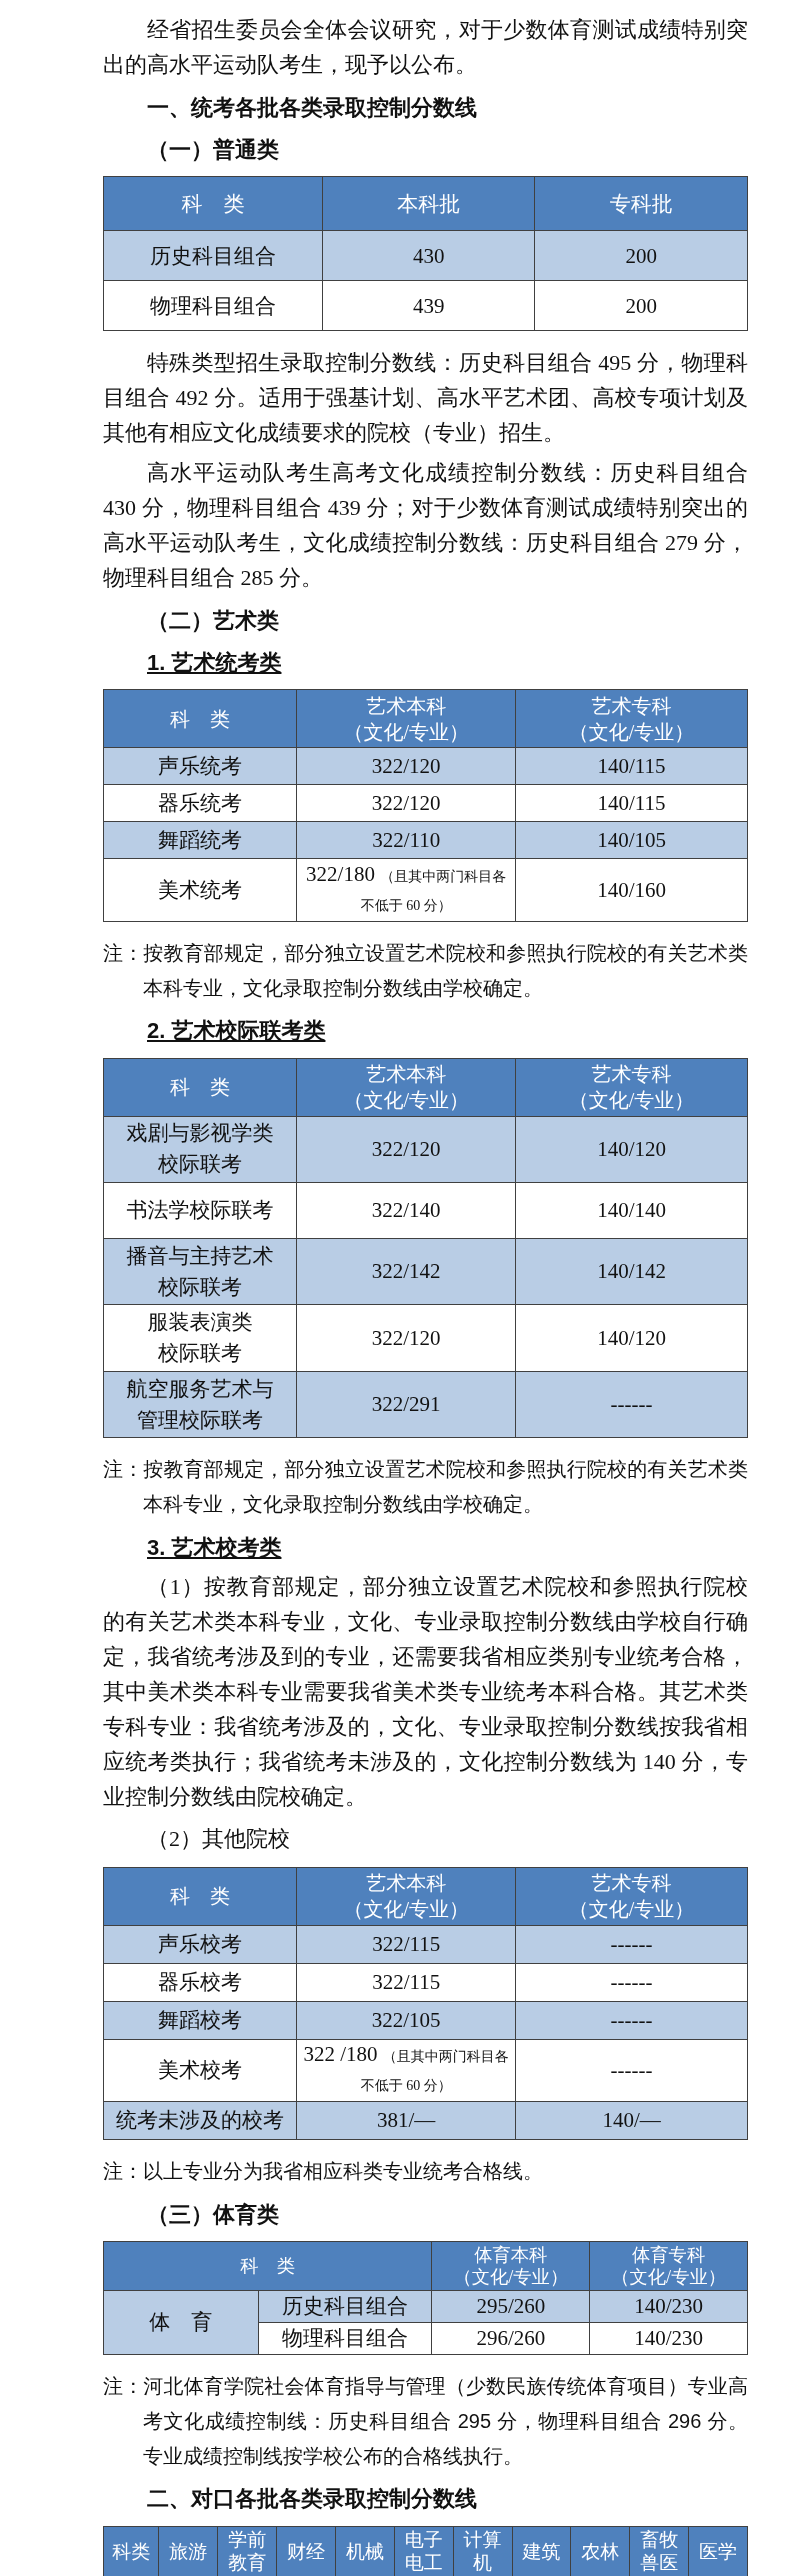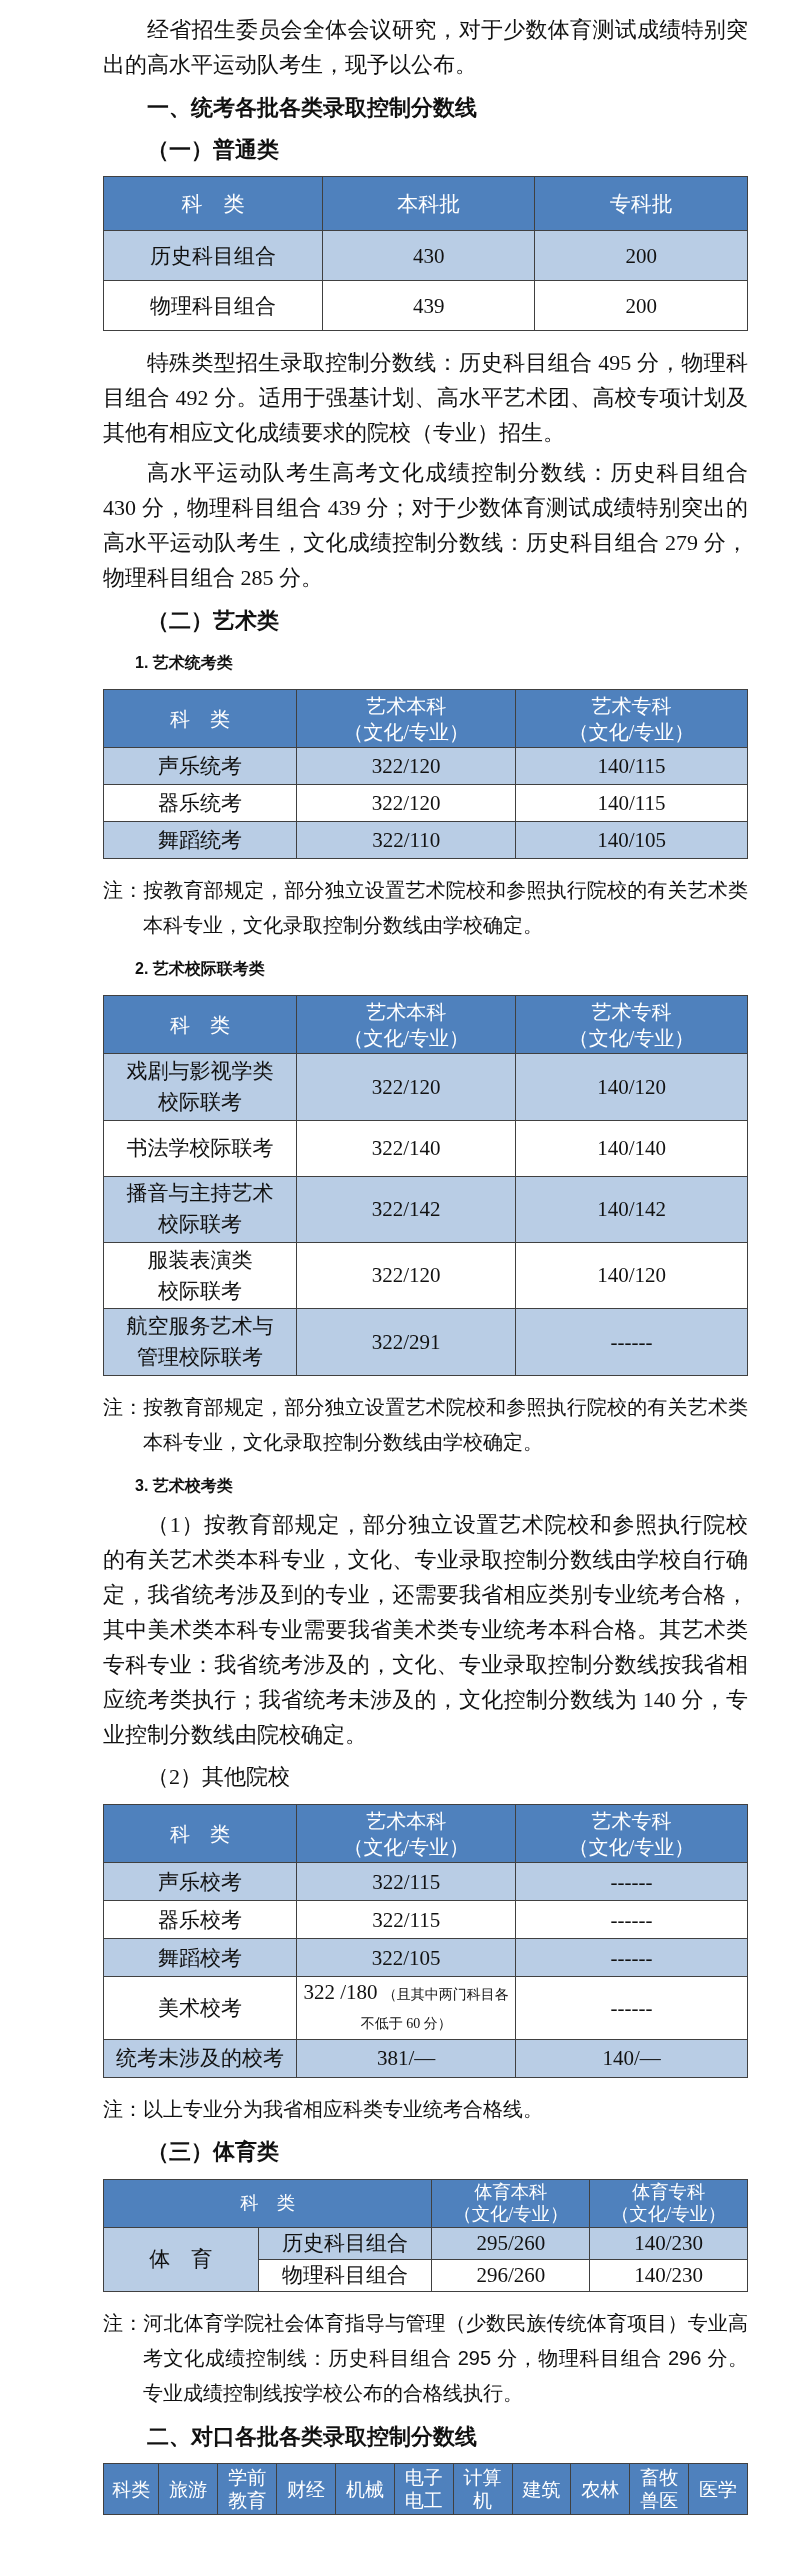--- a/index.html
+++ b/index.html
@@ -16,21 +16,21 @@
   .para {
     font-size:22px; line-height:35px;
     text-align:justify; text-indent:2em;
     margin:5.2px 0;
   }
   .h-main, .h-sub, .h-num {
     font-family:"Liberation Sans","DejaVu Sans",sans-serif;
     font-weight:bold; font-size:22px; line-height:33px;
     text-indent:2em; margin:8.7px 0 5.2px;
   }
-  .h-num { font-size:16px; }
+  .h-num { font-size:22px;text-decoration:underline; }
   .plain-h {
     font-size:22px; line-height:35px; text-indent:2em; margin:7px 0 3.5px;
   }
   .note {
     font-family:"Liberation Sans","DejaVu Sans",sans-serif;
     font-size:20px; line-height:35px;
     padding-left:2em; text-indent:-2em;
     text-align:justify; margin:7px 0;
   }
 
@@ -132,20 +132,27 @@
       </tr>
       <tr>
         <td>器乐统考</td>
         <td>322/120</td>
         <td>140/115</td>
       </tr>
       <tr>
         <td>舞蹈统考</td>
         <td>322/110</td>
         <td>140/105</td>
+      </tr>
+      <tr>
+        <td>美术统考</td>
+        <td style="white-space:normal">
+          <span class="score">322/180 </span><span class="cell-note">（且其中两门科目各不低于 60 分）</span>
+        </td>
+        <td>140/160</td>
       </tr>
     </tbody>
   </table>
 
   <p class="note">注：按教育部规定，部分独立设置艺术院校和参照执行院校的有关艺术类本科专业，文化录取控制分数线由学校确定。</p>
 
   <p class="h-num">2. 艺术校际联考类</p>
 
   <table class="t3">
     <colgroup>

